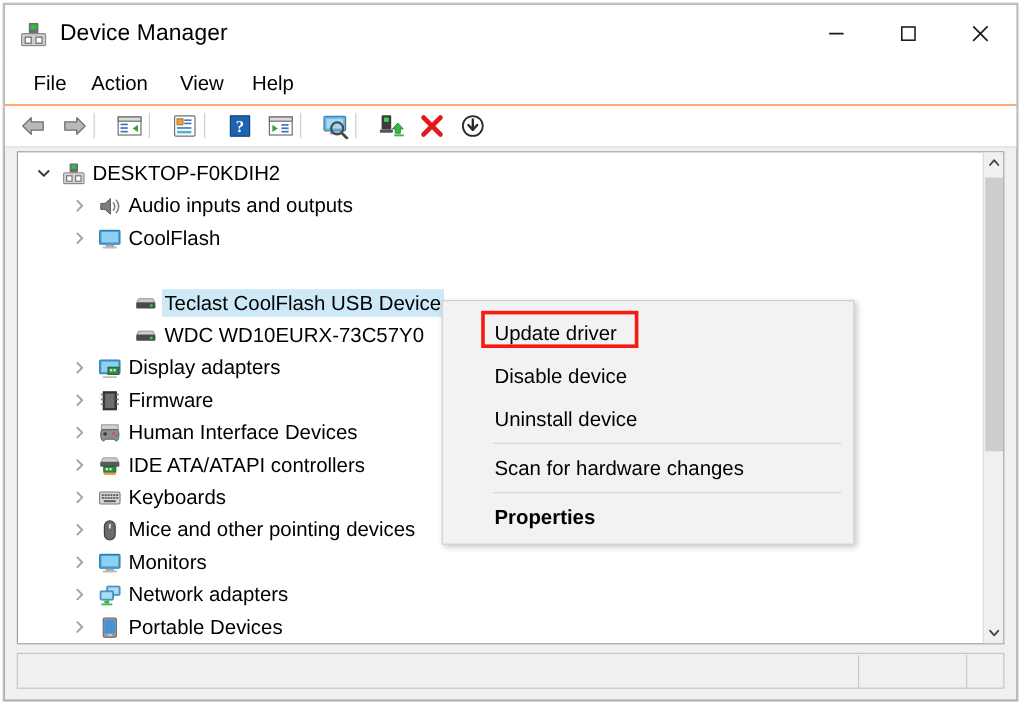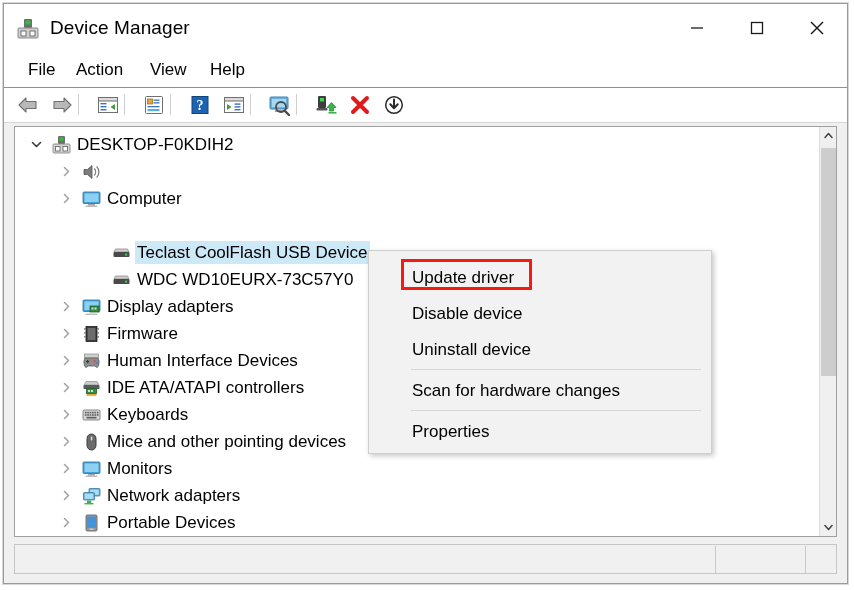--- a/index.html
+++ b/index.html
@@ -134,21 +134,21 @@
     box-sizing:border-box;
     box-shadow:2px 2px 5px rgba(0,0,0,.22);
   }
   .ctx-item{
     position:absolute;left:1px;width:341px;height:36px;
     line-height:36px;
     font-size:17px;color:#000;
     padding-left:42px;box-sizing:border-box;
     white-space:nowrap;cursor:default;
   }
-  .ctx-item.bold{font-weight:normal;}
+  .ctx-item.bold{font-weight:bold;}
   .ctx-sep{
     position:absolute;left:42px;width:290px;height:1px;background:#d5d5d5;
   }
   #ctx-highlight{
     position:absolute;left:397px;top:255px;width:131px;height:31px;
     border:3px solid #f41b11;
     box-sizing:border-box;
     background:transparent;
     pointer-events:none;
   }
@@ -315,37 +315,38 @@
               <path d="M3.5 1.5 L7.5 5.5 L3.5 9.5" fill="none" stroke="#a3a3a3" stroke-width="1.6" stroke-linecap="round" stroke-linejoin="round"></path>
             </svg>
         </div>
         <div class="ico" style="left:66px">
           <svg width="19" height="18" viewBox="0 0 19 18">
             <path d="M2 6.5 L5.5 6.5 L10 2.5 L10 15.5 L5.5 11.5 L2 11.5 Z" fill="#7d7d7d" stroke="#545454" stroke-width=".8" stroke-linejoin="round"></path>
             <path d="M12.2 5.5 A5 5 0 0 1 12.2 12.5" fill="none" stroke="#7d7d7d" stroke-width="1.3"></path>
             <path d="M14.6 3.4 A8 8 0 0 1 14.6 14.6" fill="none" stroke="#7d7d7d" stroke-width="1.3"></path>
           </svg>
         </div>
+        <div class="lbl" style="left:90px">Audio inputs and outputs</div>
       </div>
 
       <div class="row" style="top:58px">
         <div class="chev" style="left:42px">
           <svg width="11" height="11" viewBox="0 0 11 11">
               <path d="M3.5 1.5 L7.5 5.5 L3.5 9.5" fill="none" stroke="#a3a3a3" stroke-width="1.6" stroke-linecap="round" stroke-linejoin="round"></path>
             </svg>
         </div>
         <div class="ico" style="left:66px">
           <svg width="19" height="18" viewBox="0 0 19 18">
             <rect x="1" y="2" width="17" height="11.5" rx="1" fill="#3fa0dd" stroke="#3c7ba3" stroke-width=".9"></rect>
             <rect x="2.5" y="3.4" width="14" height="8.6" fill="#8ed0f2"></rect>
             <rect x="6" y="14" width="7" height="1.8" fill="#a6a6a6"></rect>
             <rect x="3.5" y="15.5" width="12" height="1.5" rx=".7" fill="#bdbdbd"></rect>
           </svg>
         </div>
-        <div class="lbl" style="left:90px">Computer</div>
+        <div class="lbl" style="left:90px">CoolFlash</div>
       </div>
 
 
       <div class="row sel" style="top:112px">
         <div class="ico" style="left:96px">
           <svg width="19" height="18" viewBox="0 0 19 18">
             <path d="M2 8 L3.5 5 L15.5 5 L17 8 Z" fill="#d0d0d0" stroke="#8a8a8a" stroke-width=".8"></path>
             <rect x="1.5" y="8" width="16" height="5" rx="1" fill="#4a4a4a"></rect>
             <rect x="13" y="9.6" width="2.2" height="2" fill="#33d14a"></rect>
           </svg>

